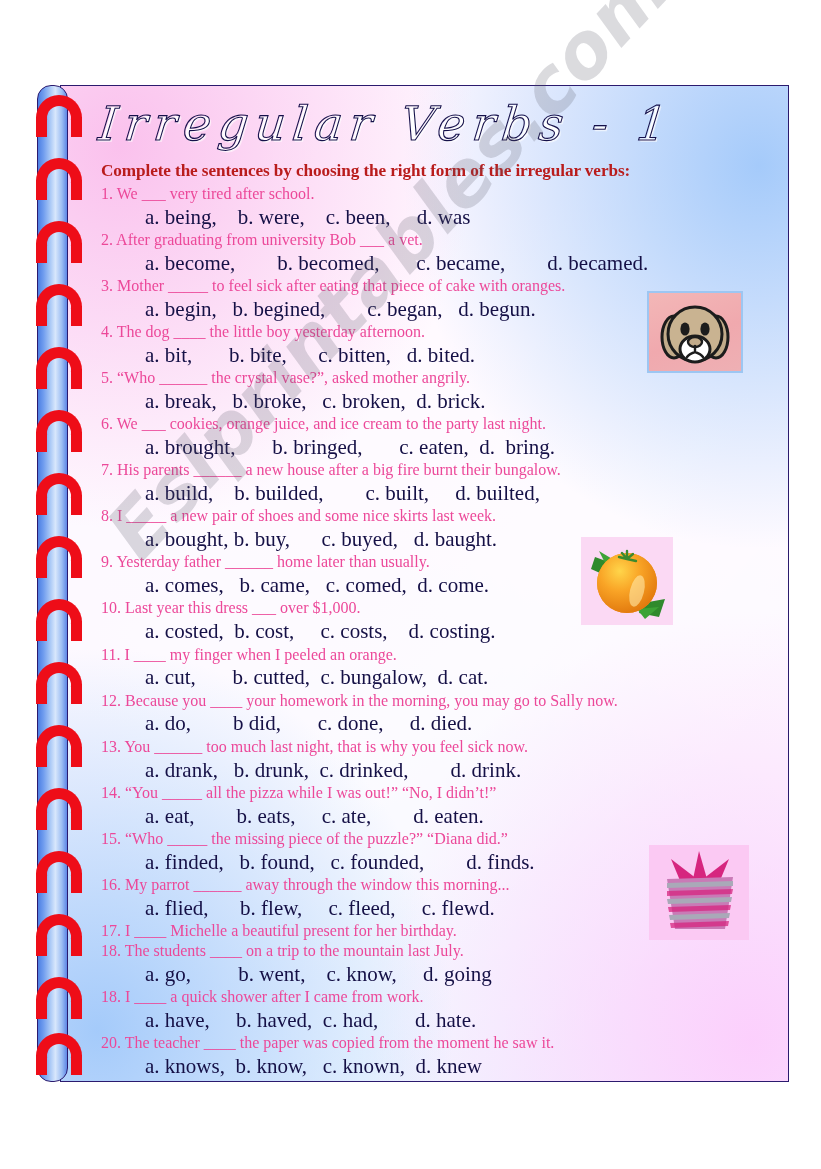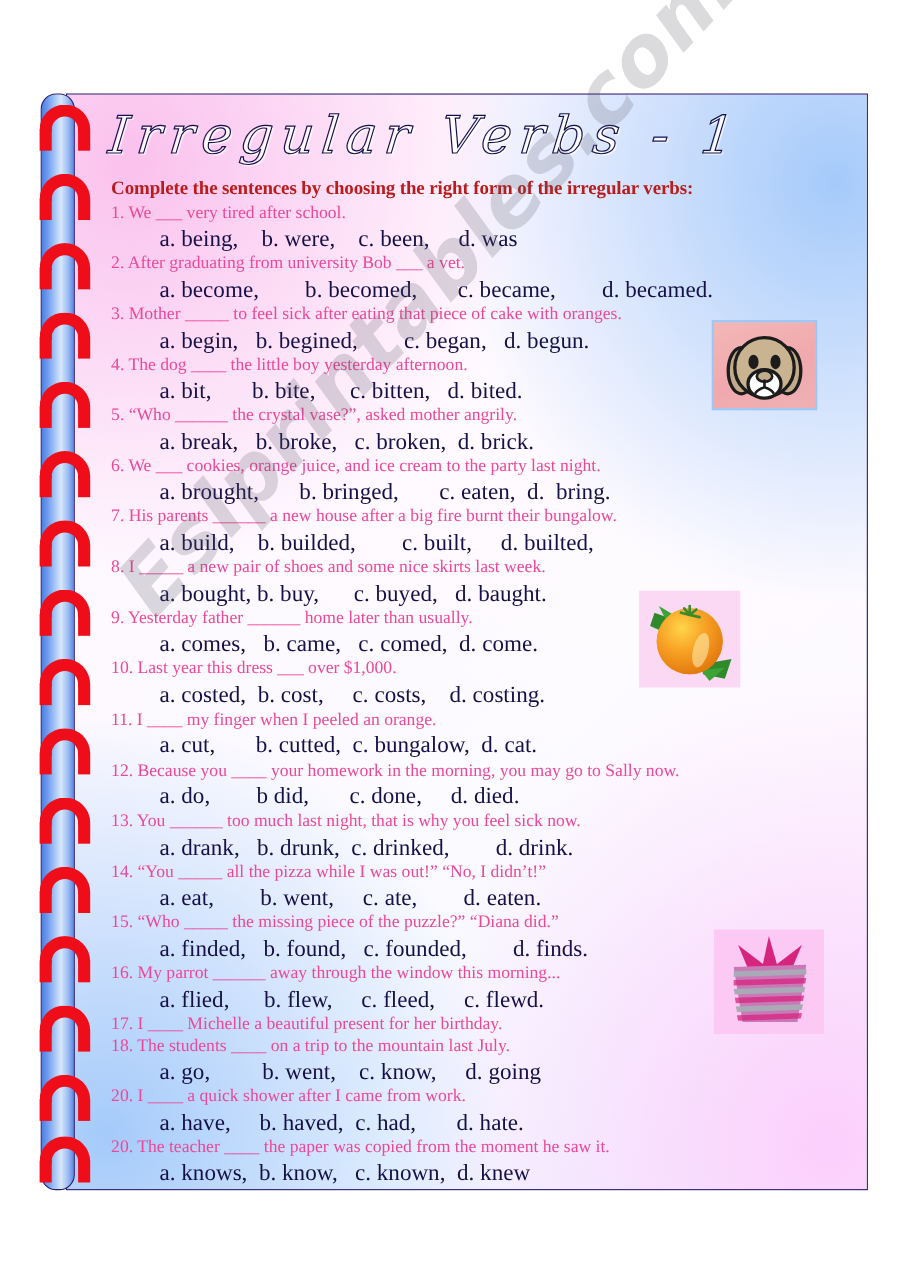--- a/index.html
+++ b/index.html
@@ -412,39 +412,39 @@
         <li class="qitem">
           <div class="qline">12. Because you ____ your homework in the morning, you may go to Sally now.</div>
           <div class="qopts">a. do,        b did,       c. done,     d. died.</div>
         </li>
         <li class="qitem">
           <div class="qline">13. You ______ too much last night, that is why you feel sick now.</div>
           <div class="qopts">a. drank,   b. drunk,  c. drinked,        d. drink.</div>
         </li>
         <li class="qitem">
           <div class="qline">14. “You _____ all the pizza while I was out!” “No, I didn’t!”</div>
-          <div class="qopts">a. eat,        b. went,     c. ate,        d. eaten.</div>
+          <div class="qopts">a. eat,        b. eats,     c. ate,        d. eaten.</div>
         </li>
         <li class="qitem">
           <div class="qline">15. “Who _____ the missing piece of the puzzle?” “Diana did.”</div>
           <div class="qopts">a. finded,   b. found,   c. founded,        d. finds.</div>
         </li>
         <li class="qitem">
           <div class="qline">16. My parrot ______ away through the window this morning...</div>
           <div class="qopts">a. flied,      b. flew,     c. fleed,     c. flewd.</div>
         </li>
         <li class="qitem">
           <div class="qline">17. I ____ Michelle a beautiful present for her birthday.</div>
         </li>
         <li class="qitem">
           <div class="qline">18. The students ____ on a trip to the mountain last July.</div>
           <div class="qopts">a. go,         b. went,    c. know,     d. going</div>
         </li>
         <li class="qitem">
-          <div class="qline">20. I ____ a quick shower after I came from work.</div>
+          <div class="qline">18. I ____ a quick shower after I came from work.</div>
           <div class="qopts">a. have,     b. haved,  c. had,       d. hate.</div>
         </li>
         <li class="qitem">
           <div class="qline">20. The teacher ____ the paper was copied from the moment he saw it.</div>
           <div class="qopts">a. knows,  b. know,   c. known,  d. knew</div>
         </li>
       </ol>
   </div>
 
   <div class="watermark">Eslprintables.com</div>

